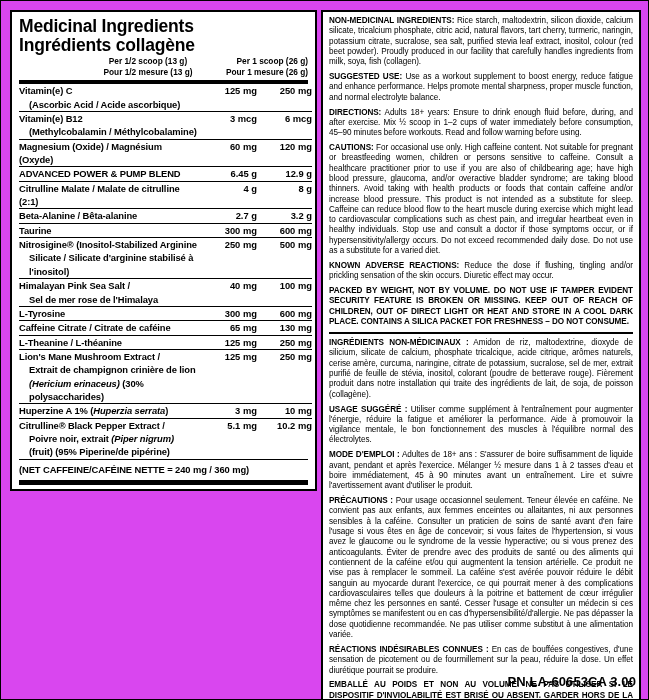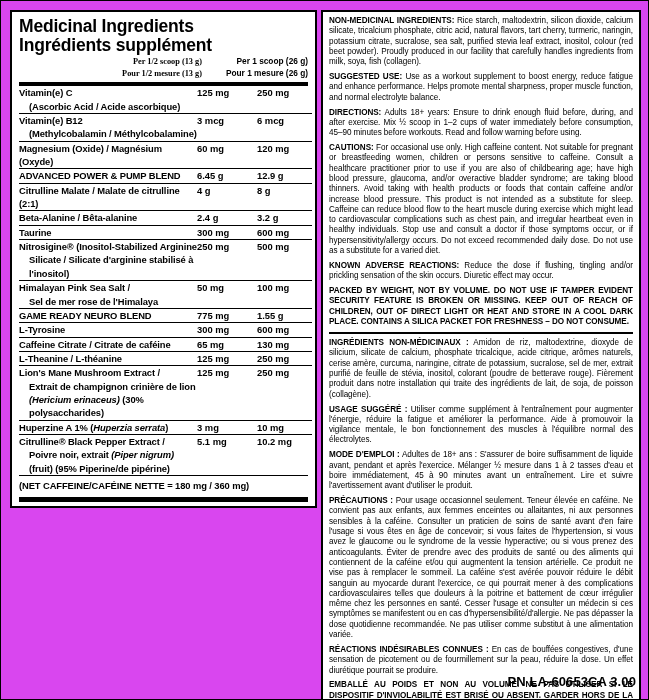--- a/index.html
+++ b/index.html
@@ -52,21 +52,21 @@
   }
 
   .serving-head {
     display: block;
     text-align: right;
     font-size: 8.3px;
     font-weight: bold;
     line-height: 1.32;
     white-space: nowrap;
   }
-  .serving-head .col-a { display: inline-block; width: 108px; text-align: right; font-family: Liberation Serif, serif; }
+  .serving-head .col-a { display: inline-block; width: 108px; text-align: center; }
   .serving-head .col-b { display: inline-block; width: 106px; text-align: right; }
 
   .rule-thick {
     height: 4px;
     background: #000;
     margin-top: 2px;
   }
   .rule-thin {
     height: 1.3px;
     background: #000;
@@ -95,21 +95,21 @@
     font-size: 9.4px;
     font-weight: bold;
     line-height: 1.42;
     padding: 2.3px 0 2.3px 0;
     letter-spacing: -0.1px;
   }
   .ing-cell-val {
     font-size: 9.4px;
     font-weight: bold;
     line-height: 1.42;
-    text-align: left;
+    text-align: right;
     padding: 2.3px 0 2.3px 0;
     white-space: nowrap;
   }
   .ing-sub {
     display: block;
     padding-left: 10px;
     font-weight: bold;
   }
 
   .net-caffeine {
@@ -168,21 +168,21 @@
   }
 </style>
 </head>
 <body>
 
 <div id="label-root">
 
   <div id="left-panel">
 
     <div class="panel-title">Medicinal Ingredients</div>
-    <div class="panel-title-2">Ingrédients supplément</div>
+    <div class="panel-title-2">Ingrédients collagène</div>
 
     <div>
       <span class="serving-head">
         <span class="col-a">Per 1/2 scoop (13 g)</span><span class="col-b">Per 1 scoop (26 g)</span>
       </span>
       <span class="serving-head">
         <span class="col-a">Pour 1/2 mesure (13 g)</span><span class="col-b">Pour 1 mesure (26 g)</span>
       </span>
     </div>
 
@@ -215,42 +215,37 @@
             <td class="ing-cell-val">6.45 g</td>
             <td class="ing-cell-val">12.9 g</td>
           </tr>
           <tr class="ing-row">
             <td class="ing-cell-name"><span>Citrulline Malate / Malate de citrulline (2:1)</span></td>
             <td class="ing-cell-val">4 g</td>
             <td class="ing-cell-val">8 g</td>
           </tr>
           <tr class="ing-row">
             <td class="ing-cell-name"><span>Beta-Alanine / Bêta-alanine</span></td>
-            <td class="ing-cell-val">2.4 g</td>
+            <td class="ing-cell-val">2.7 g</td>
             <td class="ing-cell-val">3.2 g</td>
           </tr>
           <tr class="ing-row">
             <td class="ing-cell-name"><span>Taurine</span></td>
             <td class="ing-cell-val">300 mg</td>
             <td class="ing-cell-val">600 mg</td>
           </tr>
           <tr class="ing-row">
             <td class="ing-cell-name"><span>Nitrosigine® (Inositol-Stabilized Arginine</span><span class="ing-sub">Silicate / Silicate d'arginine stabilisé à l'inositol)</span></td>
             <td class="ing-cell-val">250 mg</td>
             <td class="ing-cell-val">500 mg</td>
           </tr>
           <tr class="ing-row">
             <td class="ing-cell-name"><span>Himalayan Pink Sea Salt /</span><span class="ing-sub">Sel de mer rose de l'Himalaya</span></td>
-            <td class="ing-cell-val">50 mg</td>
+            <td class="ing-cell-val">40 mg</td>
             <td class="ing-cell-val">100 mg</td>
-          </tr>
-          <tr class="ing-row">
-            <td class="ing-cell-name"><span style="font-weight: bold;">GAME READY NEURO BLEND</span></td>
-            <td class="ing-cell-val">775 mg</td>
-            <td class="ing-cell-val">1.55 g</td>
           </tr>
           <tr class="ing-row">
             <td class="ing-cell-name"><span>L-Tyrosine</span></td>
             <td class="ing-cell-val">300 mg</td>
             <td class="ing-cell-val">600 mg</td>
           </tr>
           <tr class="ing-row">
             <td class="ing-cell-name"><span>Caffeine Citrate / Citrate de caféine</span></td>
             <td class="ing-cell-val">65 mg</td>
             <td class="ing-cell-val">130 mg</td>
@@ -272,21 +267,21 @@
           </tr>
           <tr class="ing-row">
             <td class="ing-cell-name"><span>Citrulline® Black Pepper Extract /</span><span class="ing-sub">Poivre noir, extrait <i>(Piper nigrum)</i>(fruit) (95% Piperine/de pipérine)</span></td>
             <td class="ing-cell-val">5.1 mg</td>
             <td class="ing-cell-val">10.2 mg</td>
           </tr>
         </tbody>
     </table>
 
     <div class="rule-thin"></div>
-    <div class="net-caffeine">(NET CAFFEINE/CAFÉINE NETTE  = 180 mg / 360 mg)</div>
+    <div class="net-caffeine">(NET CAFFEINE/CAFÉINE NETTE  = 240 mg / 360 mg)</div>
     <div class="rule-bottom"></div>
   </div>
 
   <div id="right-panel">
 
     <p class="txt-block"><b class="lead">NON-MEDICINAL INGREDIENTS:</b><span> Rice starch, maltodextrin, silicon dioxide, calcium silicate, tricalcium phosphate, citric acid, natural flavors, tart cherry, turmeric, naringin, potassium citrate, sucralose, sea salt, purified stevia leaf extract, inositol, colour (red beet powder). Proudly produced in our facility that carefully handles ingredients from milk, soya, fish (collagen).</span></p>
 
     <p class="txt-block"><b class="lead">SUGGESTED USE:</b><span> Use as a workout supplement to boost energy, reduce fatigue and enhance performance. Helps promote mental sharpness, proper muscle function, and normal electrolyte balance.</span></p>
 
     <p class="txt-block"><b class="lead">DIRECTIONS:</b><span> Adults 18+ years: Ensure to drink enough fluid before, during, and after exercise. Mix ½ scoop in 1–2 cups of water immediately before consumption, 45–90 minutes before workouts. Read and follow warning before using.</span></p>

